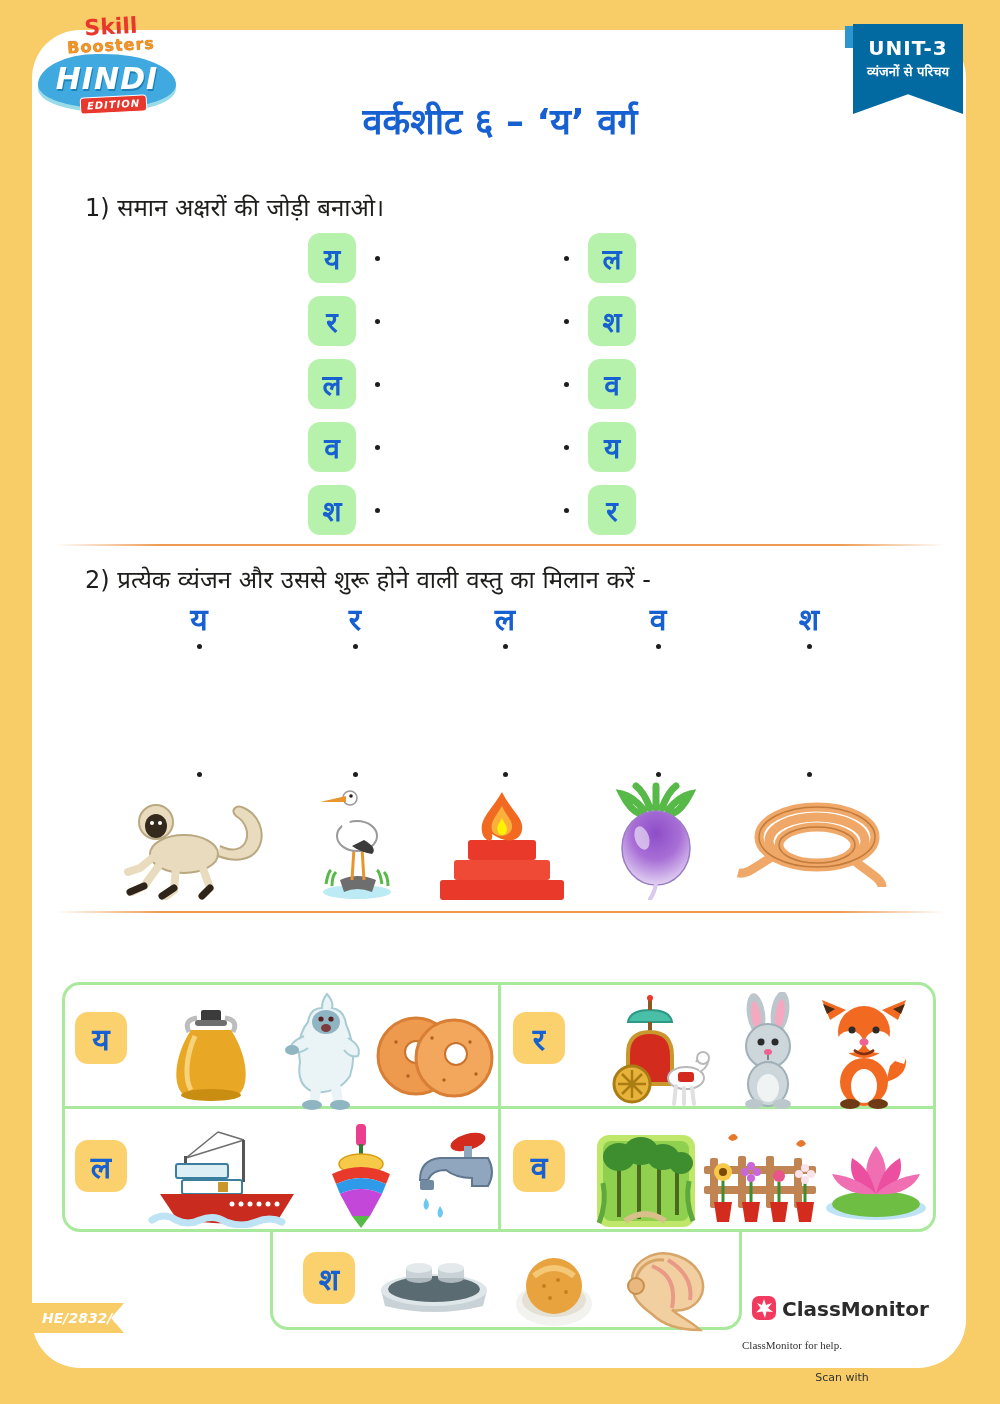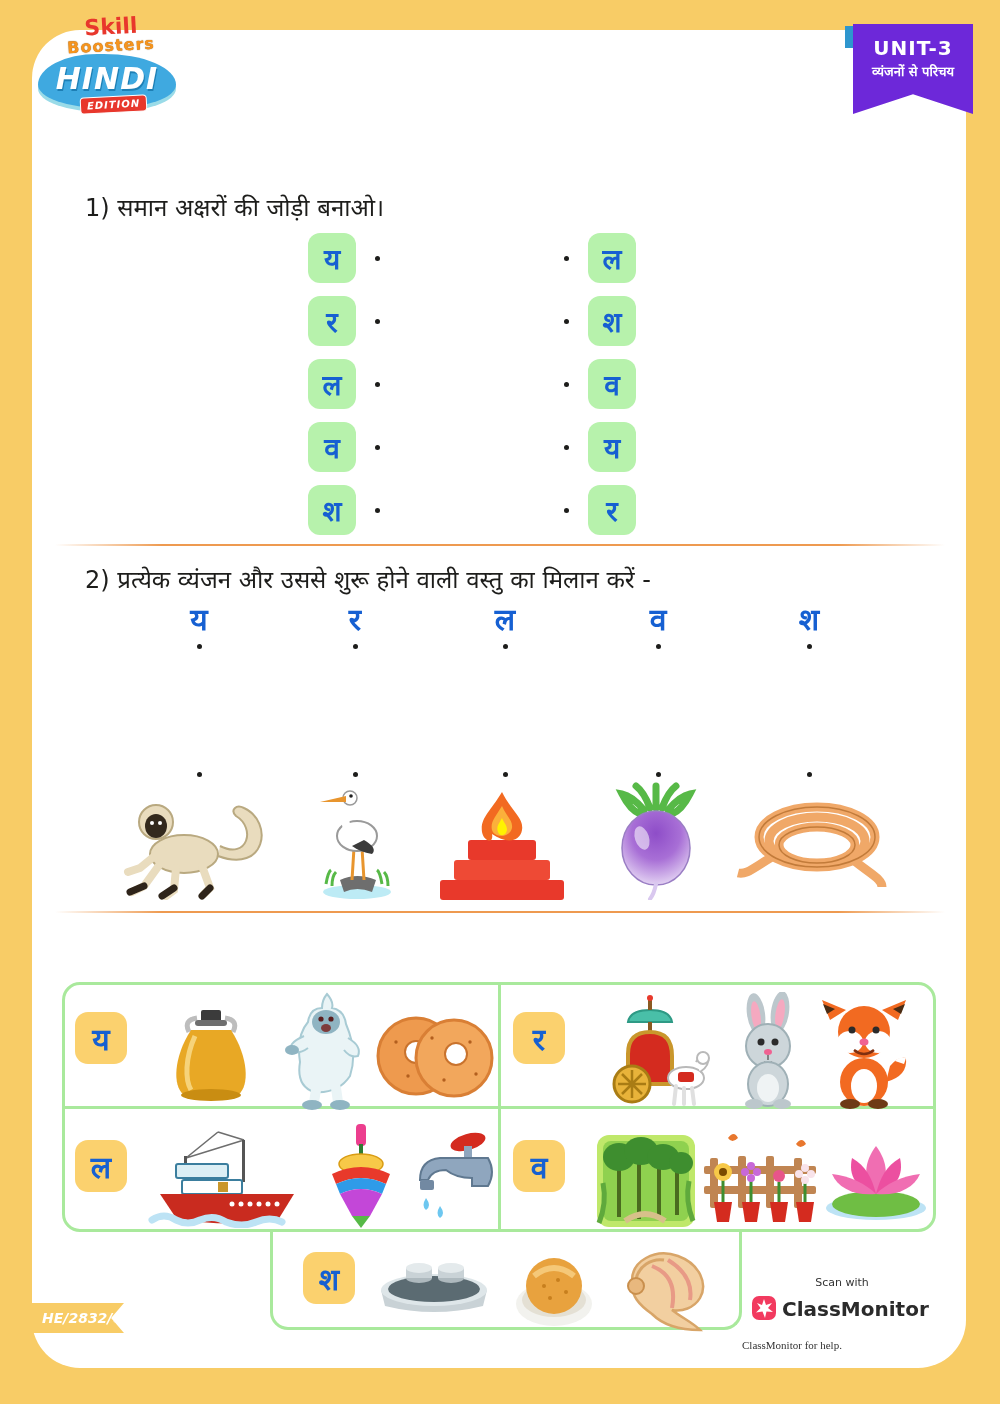--- a/index.html
+++ b/index.html
@@ -12,21 +12,21 @@
   
   .logo { position:absolute; left:28px; top:12px; width:160px; height:110px; text-align:center; }
   .logo-skill { position:absolute; left:38px; top:2px; width:90px; color:#E8372C; font-weight:bold; font-size:22px; transform:rotate(-3deg); }
   .logo-boosters { position:absolute; left:18px; top:24px; width:130px; color:#F7941D; font-weight:bold; font-size:16px; letter-spacing:1px; transform:rotate(-3deg); text-shadow:0 0 1px #7a4a00; }
   .logo-blob { position:absolute; left:10px; top:42px; width:138px; height:54px; background:#3FA9E0; border-radius:45% 55% 50% 50%/60% 60% 45% 45%; box-shadow:0 4px 0 #9adbe8; }
   .logo-hindi { position:absolute; left:0; top:7px; width:138px; color:#fff; font-weight:bold; font-size:30px; font-style:italic; letter-spacing:1px; text-shadow:1px 2px 0 #1d7fb5; }
   .logo-edition { position:absolute; left:52px; top:84px; background:#E8372C; color:#fff; font-weight:bold; font-size:10px; font-style:italic; padding:2px 6px; border-radius:4px; border:1px solid #fff; transform:rotate(-3deg); letter-spacing:1px; }
 
   
   .ribbon-fold { position:absolute; left:845px; top:26px; width:16px; height:22px; background:#2E96CE; }
-  .ribbon { position:absolute; left:853px; top:24px; width:120px; height:90px; background:#6d28d9;
+  .ribbon { position:absolute; left:853px; top:24px; width:110px; height:90px; background:#0369a1;
             clip-path:polygon(0 0,100% 0,100% 100%,50% 78%,0 100%); text-align:center; color:#fff; }
   .ribbon-l1 { margin-top:12px; font-size:20px; font-weight:bold; letter-spacing:1px; }
   .ribbon-l2 { margin-top:2px; font-size:13px; font-weight:bold; }
 
   
   .title1 { position:absolute; left:0; top:48px; width:1000px; text-align:center; color:#1660D2; font-size:36px; font-weight:bold; }
   .title2 { position:absolute; left:0; top:96px; width:1000px; text-align:center; color:#1660D2; font-size:36px; font-weight:bold; }
 
   .qheading { position:absolute; color:#1d1d1b; font-size:24px; }
 
@@ -47,21 +47,21 @@
   .q3-vline  { position:absolute; left:498px; top:982px; width:3px; height:250px; background:#A9E99C; }
   .q3-hline  { position:absolute; left:62px; top:1106px; width:874px; height:3px; background:#A9E99C; }
   .q3-bottom { position:absolute; left:270px; top:1232px; width:472px; height:98px; border:3px solid #A9E99C; border-top:none; border-radius:0 0 18px 18px; }
 
   
   .code-ribbon { position:absolute; left:32px; top:1303px; width:92px; height:30px; background:#F8CC66;
       clip-path:polygon(0 0,100% 0,86% 50%,100% 100%,0 100%); color:#fff; font-weight:bold; font-style:italic;
       font-size:14px; line-height:30px; padding-left:10px; }
   .cm-icon { position:absolute; left:752px; top:1296px; width:24px; height:24px; background:#F23A5F; border-radius:7px; }
   .cm-name { position:absolute; left:782px; top:1297px; font-size:20px; font-weight:bold; color:#2b2b2b; }
-  .cm-scan1 { position:absolute; left:752px; top:1276px; width:180px; text-align:center; font-size:11px; color:#333; }
+  .cm-scan1 { position:absolute; left:752px; top:1371px; width:180px; text-align:center; font-size:11px; color:#333; }
   .cm-scan2 { position:absolute; left:742px; top:1339px; width:200px; text-align:left; font-size:11px; color:#333;font-family:Liberation Serif, serif; }
 </style>
 </head>
 <body>
 
 <div class="page">
   <div class="sheet"></div>
 
   <div class="logo">
     <div class="logo-skill">Skill</div>
@@ -71,20 +71,21 @@
     </div>
     <div class="logo-edition">EDITION</div>
   </div>
 
   <div class="ribbon-fold"></div>
   <div class="ribbon">
     <div class="ribbon-l1">UNIT-3</div>
     <div class="ribbon-l2">व्यंजनों से परिचय</div>
   </div>
 
+  <div class="title2">वर्कशीट ६ – ‘य’ वर्ग</div>
 
   <div class="qheading" style="left:85px; top:190px;">1) समान अक्षरों की जोड़ी बनाओ।</div>
 
   <div class="letterbox-green" style="left:308px; top:233px;">य</div>
   <div class="dot" style="left:375px; top:256px;"></div>
   <div class="dot" style="left:564px; top:256px;"></div>
   <div class="letterbox-green" style="left:588px; top:233px;">ल</div>
 
   <div class="letterbox-green" style="left:308px; top:296px;">र</div>
   <div class="dot" style="left:375px; top:319px;"></div>

